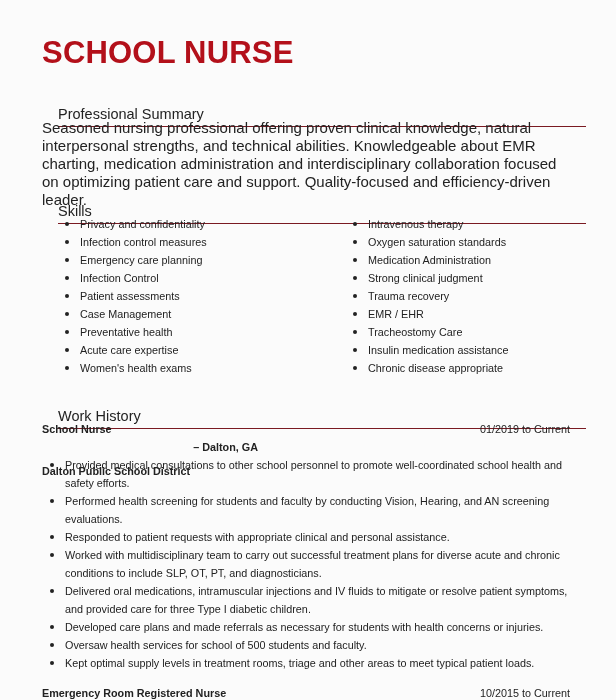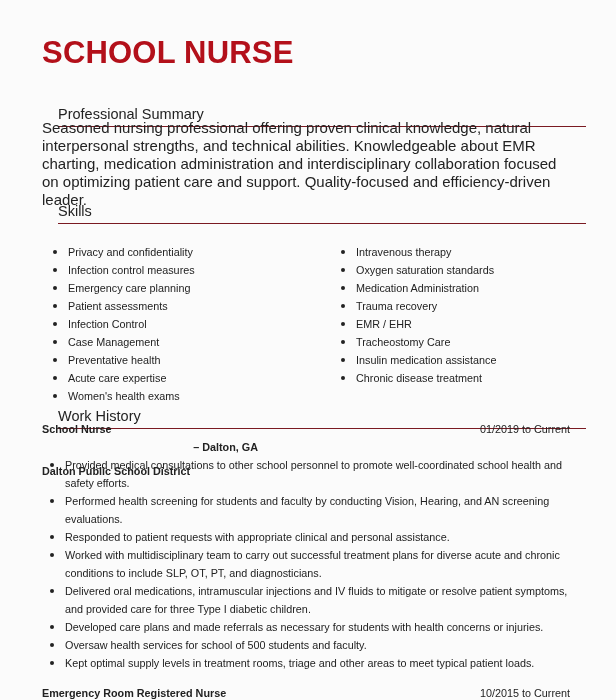--- a/index.html
+++ b/index.html
@@ -51,24 +51,23 @@
       top: 119px;
       width: 528px;
       font-size: 15px;
       line-height: 18px;
       color: #222;
       margin: 0;
     }
     .skills {
       position: absolute;
       top: 215px;
-      left: 3px;
+      left: 15px;
       width: 528px;
       display: flex;
-      margin-top: 28px;
     }
     .skills ul {
       list-style: none;
       margin: 0;
       padding: 0;
       width: 288px;
     }
     .skills ul.col2 { width: 240px; }
     .skills li, .bullets li {
       position: relative;
@@ -119,36 +118,37 @@
 
   <h2 class="section-head" style="top:89px;">Professional Summary</h2>
   <p class="summary">Seasoned nursing professional offering proven clinical knowledge, natural interpersonal strengths, and technical abilities. Knowledgeable about EMR charting, medication administration and interdisciplinary collaboration focused on optimizing patient care and support. Quality-focused and efficiency-driven leader.</p>
 
   <h2 class="section-head" style="top:186px;">Skills</h2>
   <div class="skills">
     <ul class="col1">
       <li>Privacy and confidentiality</li>
       <li>Infection control measures</li>
       <li>Emergency care planning</li>
+      <li>Infection Control</li>
       <li>Patient assessments</li>
-      <li>Infection Control</li>
       <li>Case Management</li>
       <li>Preventative health</li>
       <li>Acute care expertise</li>
       <li>Women's health exams</li>
     </ul>
     <ul class="col2">
       <li>Intravenous therapy</li>
       <li>Oxygen saturation standards</li>
       <li>Medication Administration</li>
+      <li>Strong clinical judgment</li>
       <li>Trauma recovery</li>
       <li>EMR / EHR</li>
       <li>Tracheostomy Care</li>
       <li>Insulin medication assistance</li>
-      <li>Chronic disease treatment</li>
+      <li>Chronic disease appropriate</li>
     </ul>
   </div>
 
   <h2 class="section-head" style="top:391px;">Work History</h2>
 
   <div class="job" style="top:420px;">
     <div class="job-row">
       <span class="job-title">School Nurse</span>
       <span class="job-dates">01/2019 to Current</span>
     </div>

